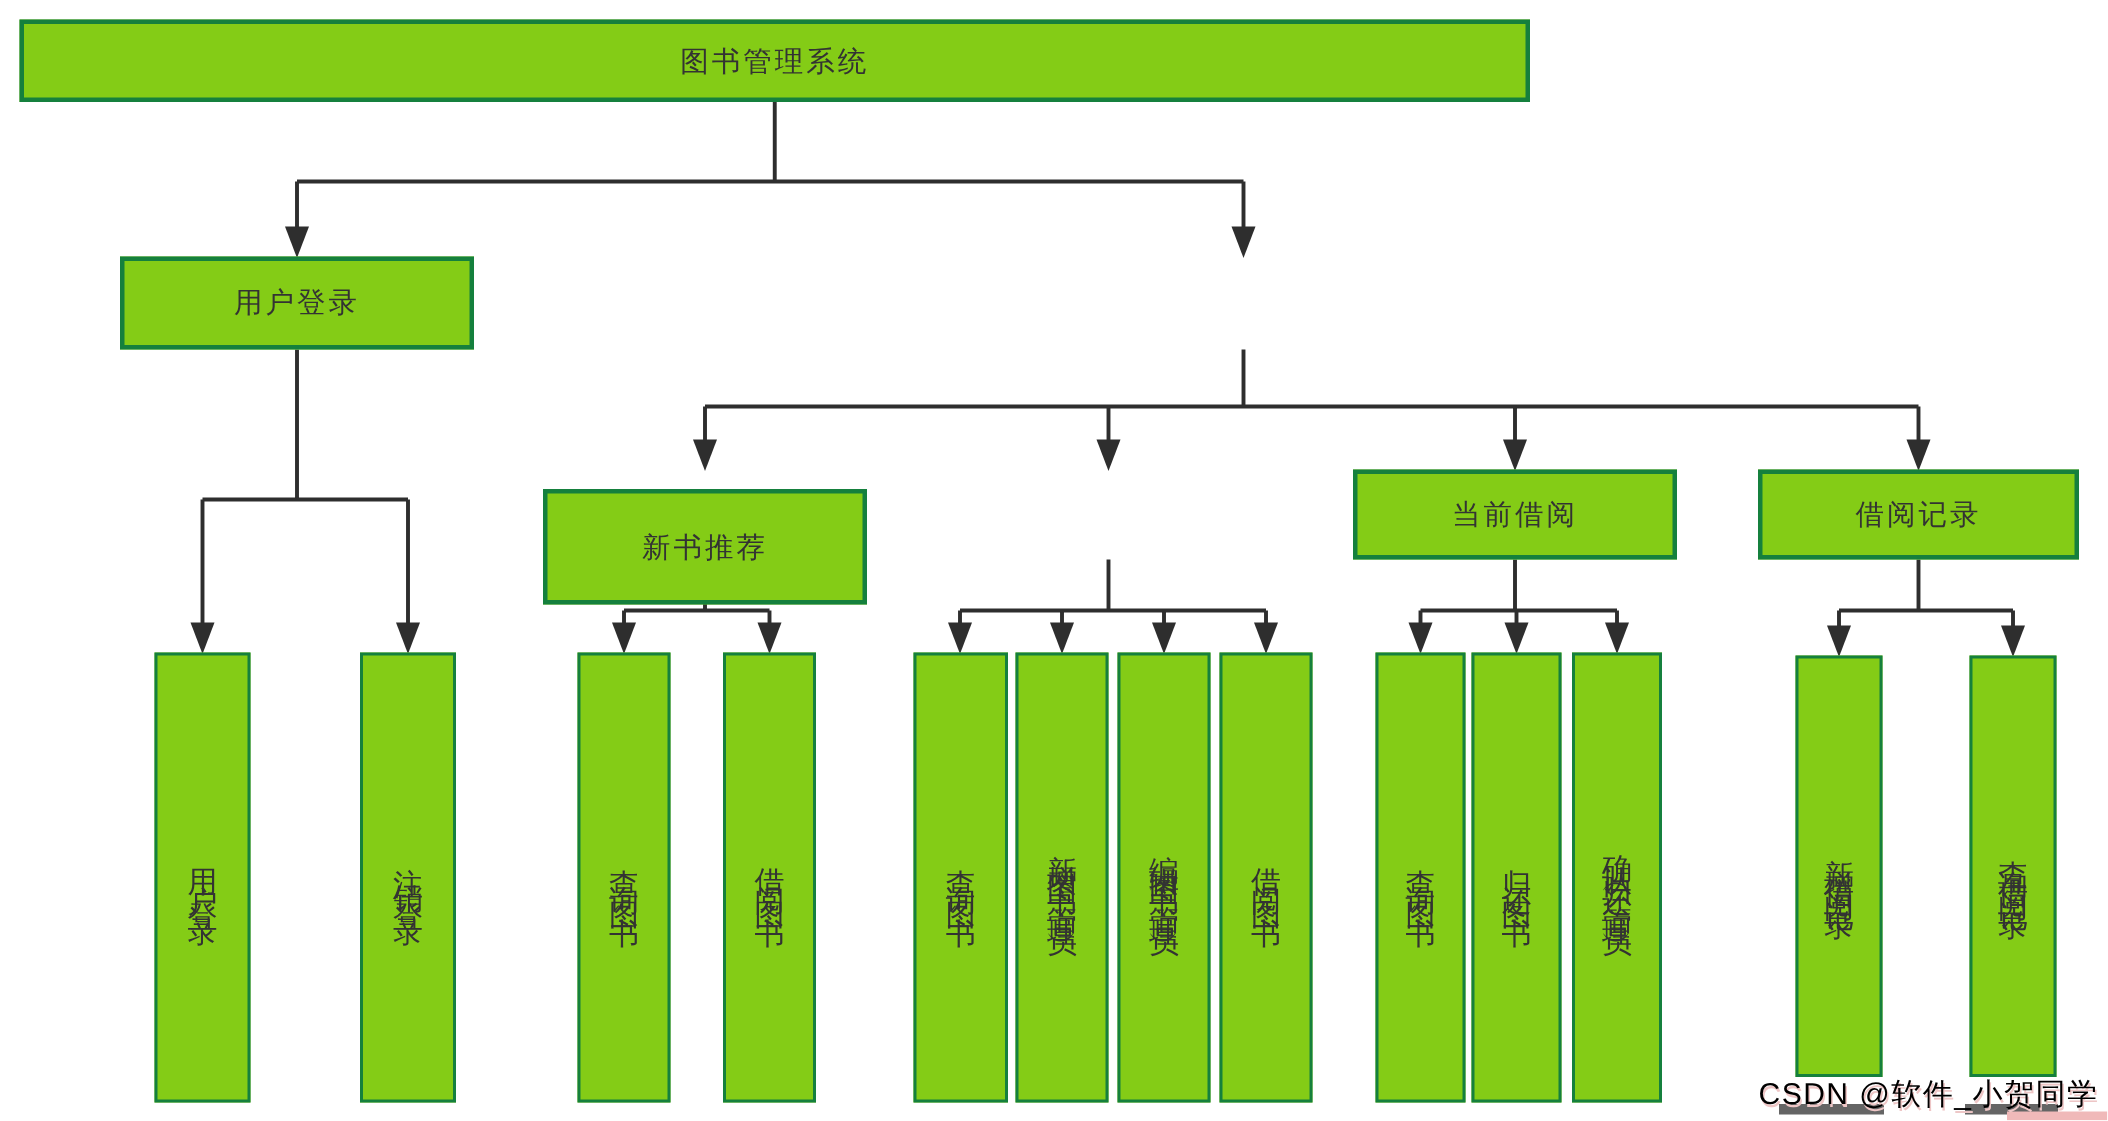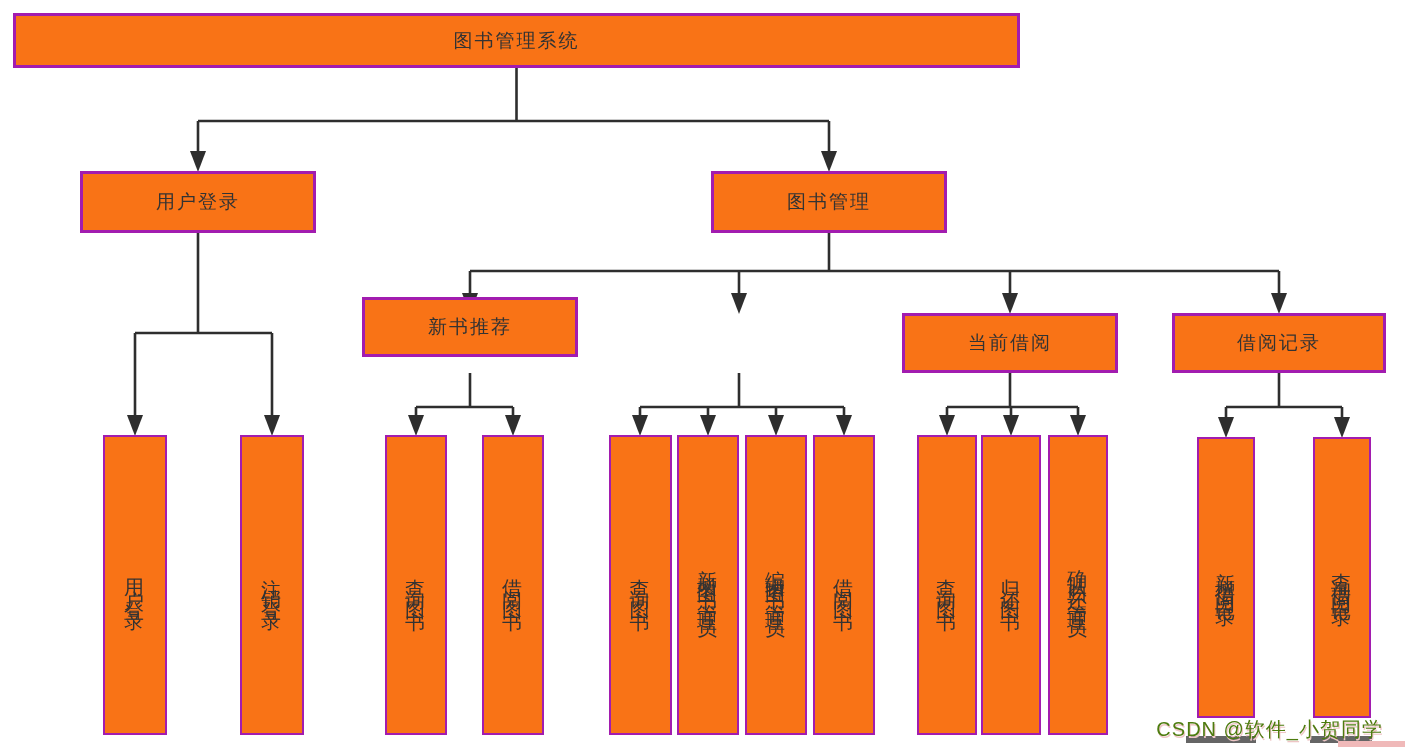--- a/index.html
+++ b/index.html
@@ -12,22 +12,22 @@
     overflow: hidden;
   }
   svg.connectors {
     position: absolute;
     left: 0; top: 0;
     width: 1405px; height: 747px;
   }
   .box {
     position: absolute;
     box-sizing: border-box;
-    background: #f97316;
-    border: 3px solid #a21caf;
+    background: #84cc16;
+    border: 3px solid #15803d;
     color: #333333;
     display: flex;
     align-items: center;
     justify-content: center;
   }
   .hbox {
     font-size: 19px;
     letter-spacing: 2px;
     white-space: nowrap;
   }
@@ -37,44 +37,44 @@
     text-orientation: mixed;
     letter-spacing: 11px;
     border-width: 2.5px;
   }
   .vbox.tight { letter-spacing: 7px; }
 
   
   #n-root   { left: 13px;   top: 13px;  width: 1007px; height: 55px; }
   #n-login  { left: 80px;   top: 171px; width: 236px;  height: 62px; }
   #n-mgmt   { left: 711px;  top: 171px; width: 236px;  height: 62px; }
-  #n-rec    { left: 362px;  top: 297px; width: 216px;  height: 60px; }
+  #n-rec    { left: 362px;  top: 326px; width: 216px;  height: 77px; }
   #n-bor    { left: 632px;  top: 313px; width: 214px;  height: 60px; }
   #n-cur    { left: 902px;  top: 313px; width: 216px;  height: 60px; text-align: right; }
   #n-recd   { left: 1172px; top: 313px; width: 214px;  height: 60px; }
   #n-login1 { left: 103px;  top: 435px; width: 64px;   height: 300px; }
   #n-login2 { left: 240px;  top: 435px; width: 64px;   height: 300px; }
   #n-rec1   { left: 385px;  top: 435px; width: 62px;   height: 300px; }
   #n-rec2   { left: 482px;  top: 435px; width: 62px;   height: 300px; }
   #n-bor1   { left: 609px;  top: 435px; width: 63px;   height: 300px; }
   #n-bor2   { left: 677px;  top: 435px; width: 62px;   height: 300px; }
   #n-bor3   { left: 745px;  top: 435px; width: 62px;   height: 300px; }
   #n-bor4   { left: 813px;  top: 435px; width: 62px;   height: 300px; }
   #n-cur1   { left: 917px;  top: 435px; width: 60px;   height: 300px; }
   #n-cur2   { left: 981px;  top: 435px; width: 60px;   height: 300px; }
   #n-cur3   { left: 1048px; top: 435px; width: 60px;   height: 300px; }
   #n-recd1  { left: 1197px; top: 437px; width: 58px;   height: 281px; }
   #n-recd2  { left: 1313px; top: 437px; width: 58px;   height: 281px; }
 
   .watermark {
     position: absolute;
-    right: 22px;
+    right: 6px;
     bottom: 4px;
     font-size: 20px;
-    color: #4d7c0f;
+    color: #000000;
     letter-spacing: 1px;
     white-space: nowrap;
     text-shadow: 1px 2px 0 #eec6c6;
     margin-top: 12px;
   }
   .wm-bar {
     position: absolute;
     height: 7px;
     background: #4a4a4a;
     opacity: 0.85;
@@ -124,21 +124,20 @@
       <polygon points="1003,415 1019,415 1011,436"></polygon>
       <polygon points="1070,415 1086,415 1078,436"></polygon>
       <polygon points="1218,417 1234,417 1226,438"></polygon>
       <polygon points="1334,417 1350,417 1342,438"></polygon>
     </g>
   </svg>
 
   <div id="n-root" class="box hbox">图书管理系统</div>
 
   <div id="n-login" class="box hbox">用户登录</div>
-  <div id="n-mgmt" class="box hbox">图书管理</div>
 
   <div id="n-rec" class="box hbox">新书推荐</div>
   <div id="n-cur" class="box hbox">当前借阅</div>
   <div id="n-recd" class="box hbox">借阅记录</div>
 
   <div id="n-login1" class="box vbox">用户登录</div>
   <div id="n-login2" class="box vbox">注销登录</div>
 
   <div id="n-rec1" class="box vbox">查询图书</div>
   <div id="n-rec2" class="box vbox">借阅图书</div>

